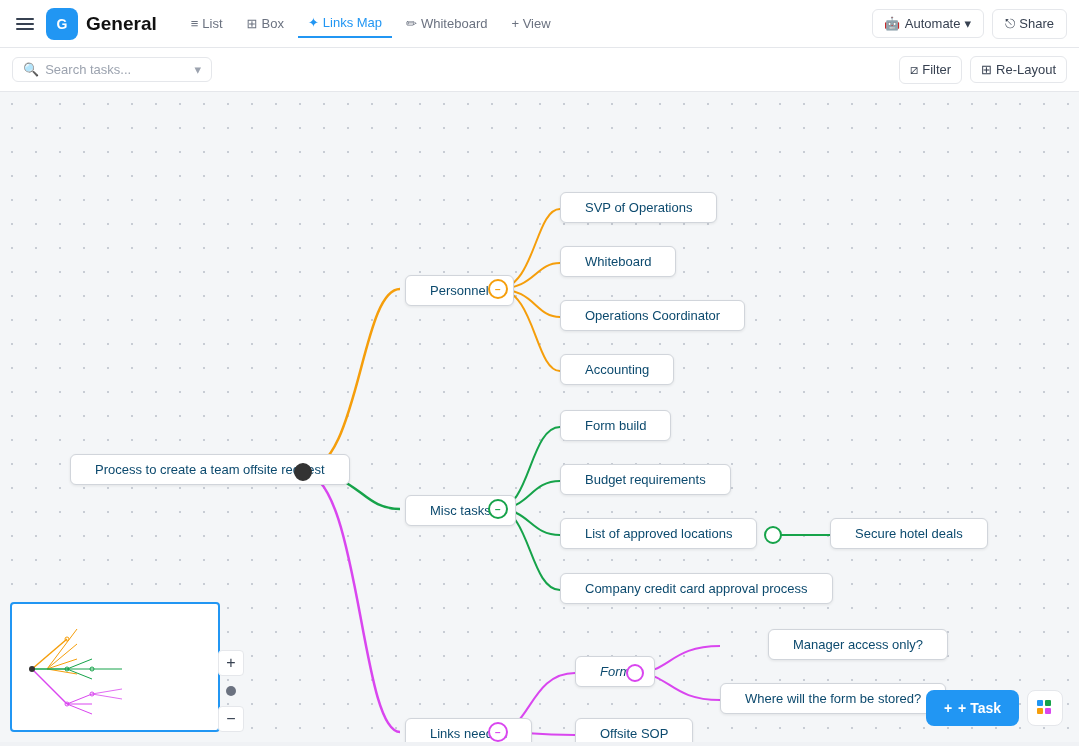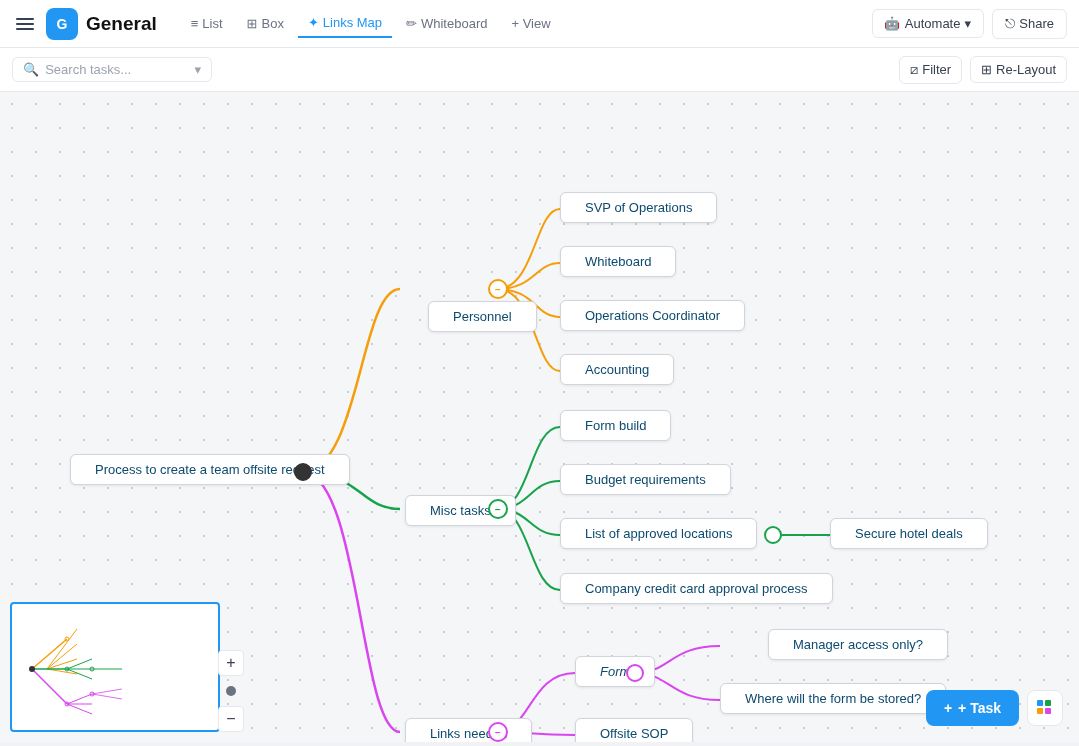--- a/index.html
+++ b/index.html
@@ -211,21 +211,21 @@
     <path d="M 635 581 C 670 581 670 554 720 554" stroke="#d946ef" stroke-width="2" fill="none"></path>
     <path d="M 635 581 C 670 581 670 608 720 608" stroke="#d946ef" stroke-width="2" fill="none"></path>
   </svg>
 
   <div class="node" style="left:70px; top:362px;">
     <span>Process to create a team offsite request</span>
   </div>
 
   <div class="node-circle" style="left:303px; top:380px; border-color:#333; background:#333;"></div>
 
-  <div class="node" style="left:428px; top:183px;margin-top:26px;">
+  <div class="node" style="left:405px; top:183px;">
     <span>Personnel</span>
   </div>
 
   <div class="node-circle" style="left:498px; top:197px; border-color:#f59e0b; width:20px; height:20px;">
     <span style="position:absolute;top:50%;left:50%;transform:translate(-50%,-50%);font-size:10px;color:#f59e0b;font-weight:bold;">−</span>
   </div>
 
   <div class="node" style="left:560px; top:100px;">
     <span>SVP of Operations</span>
   </div>

